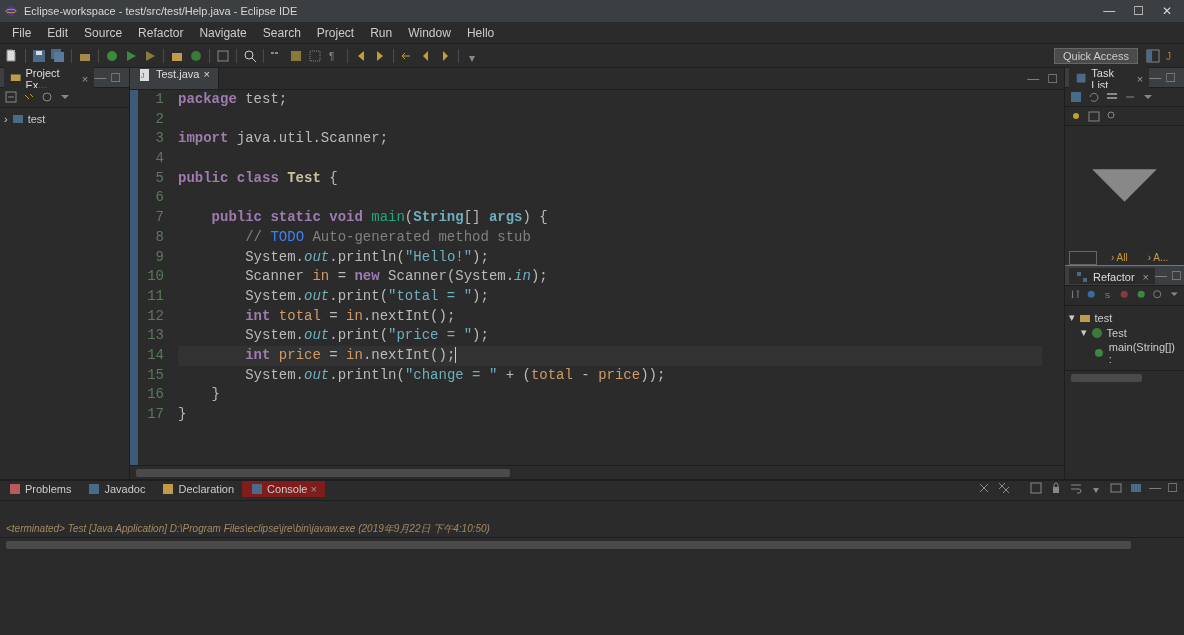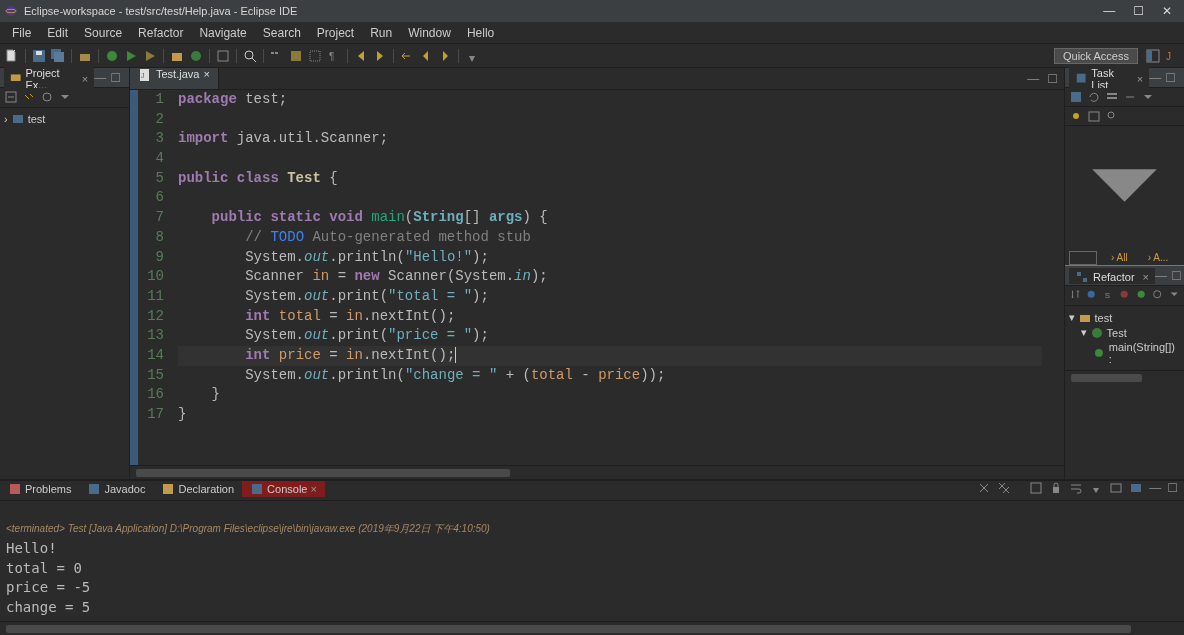--- a/index.html
+++ b/index.html
@@ -455,20 +455,16 @@
             <rect x="2" y="3" width="10" height="8" fill="none" stroke="#888"></rect>
           </svg></span>
       <span><svg width="14" height="14">
             <rect x="2" y="3" width="10" height="8" fill="#4a6a8a"></rect>
           </svg></span>
       <span>—</span>
       <span>☐</span>
     </div>
   </div>
   <div class="console-info">&lt;terminated&gt; Test [Java Application] D:\Program Files\eclipse\jre\bin\javaw.exe (2019年9月22日 下午4:10:50)</div>
-  <div class="console-body">Hello!
-total = 0
-price = -5
-change = 5</div>
   <div class="scroll-h">
       <div class="thumb" style="width:95%"></div>
     </div>
 </div>
 
 </body></html>

